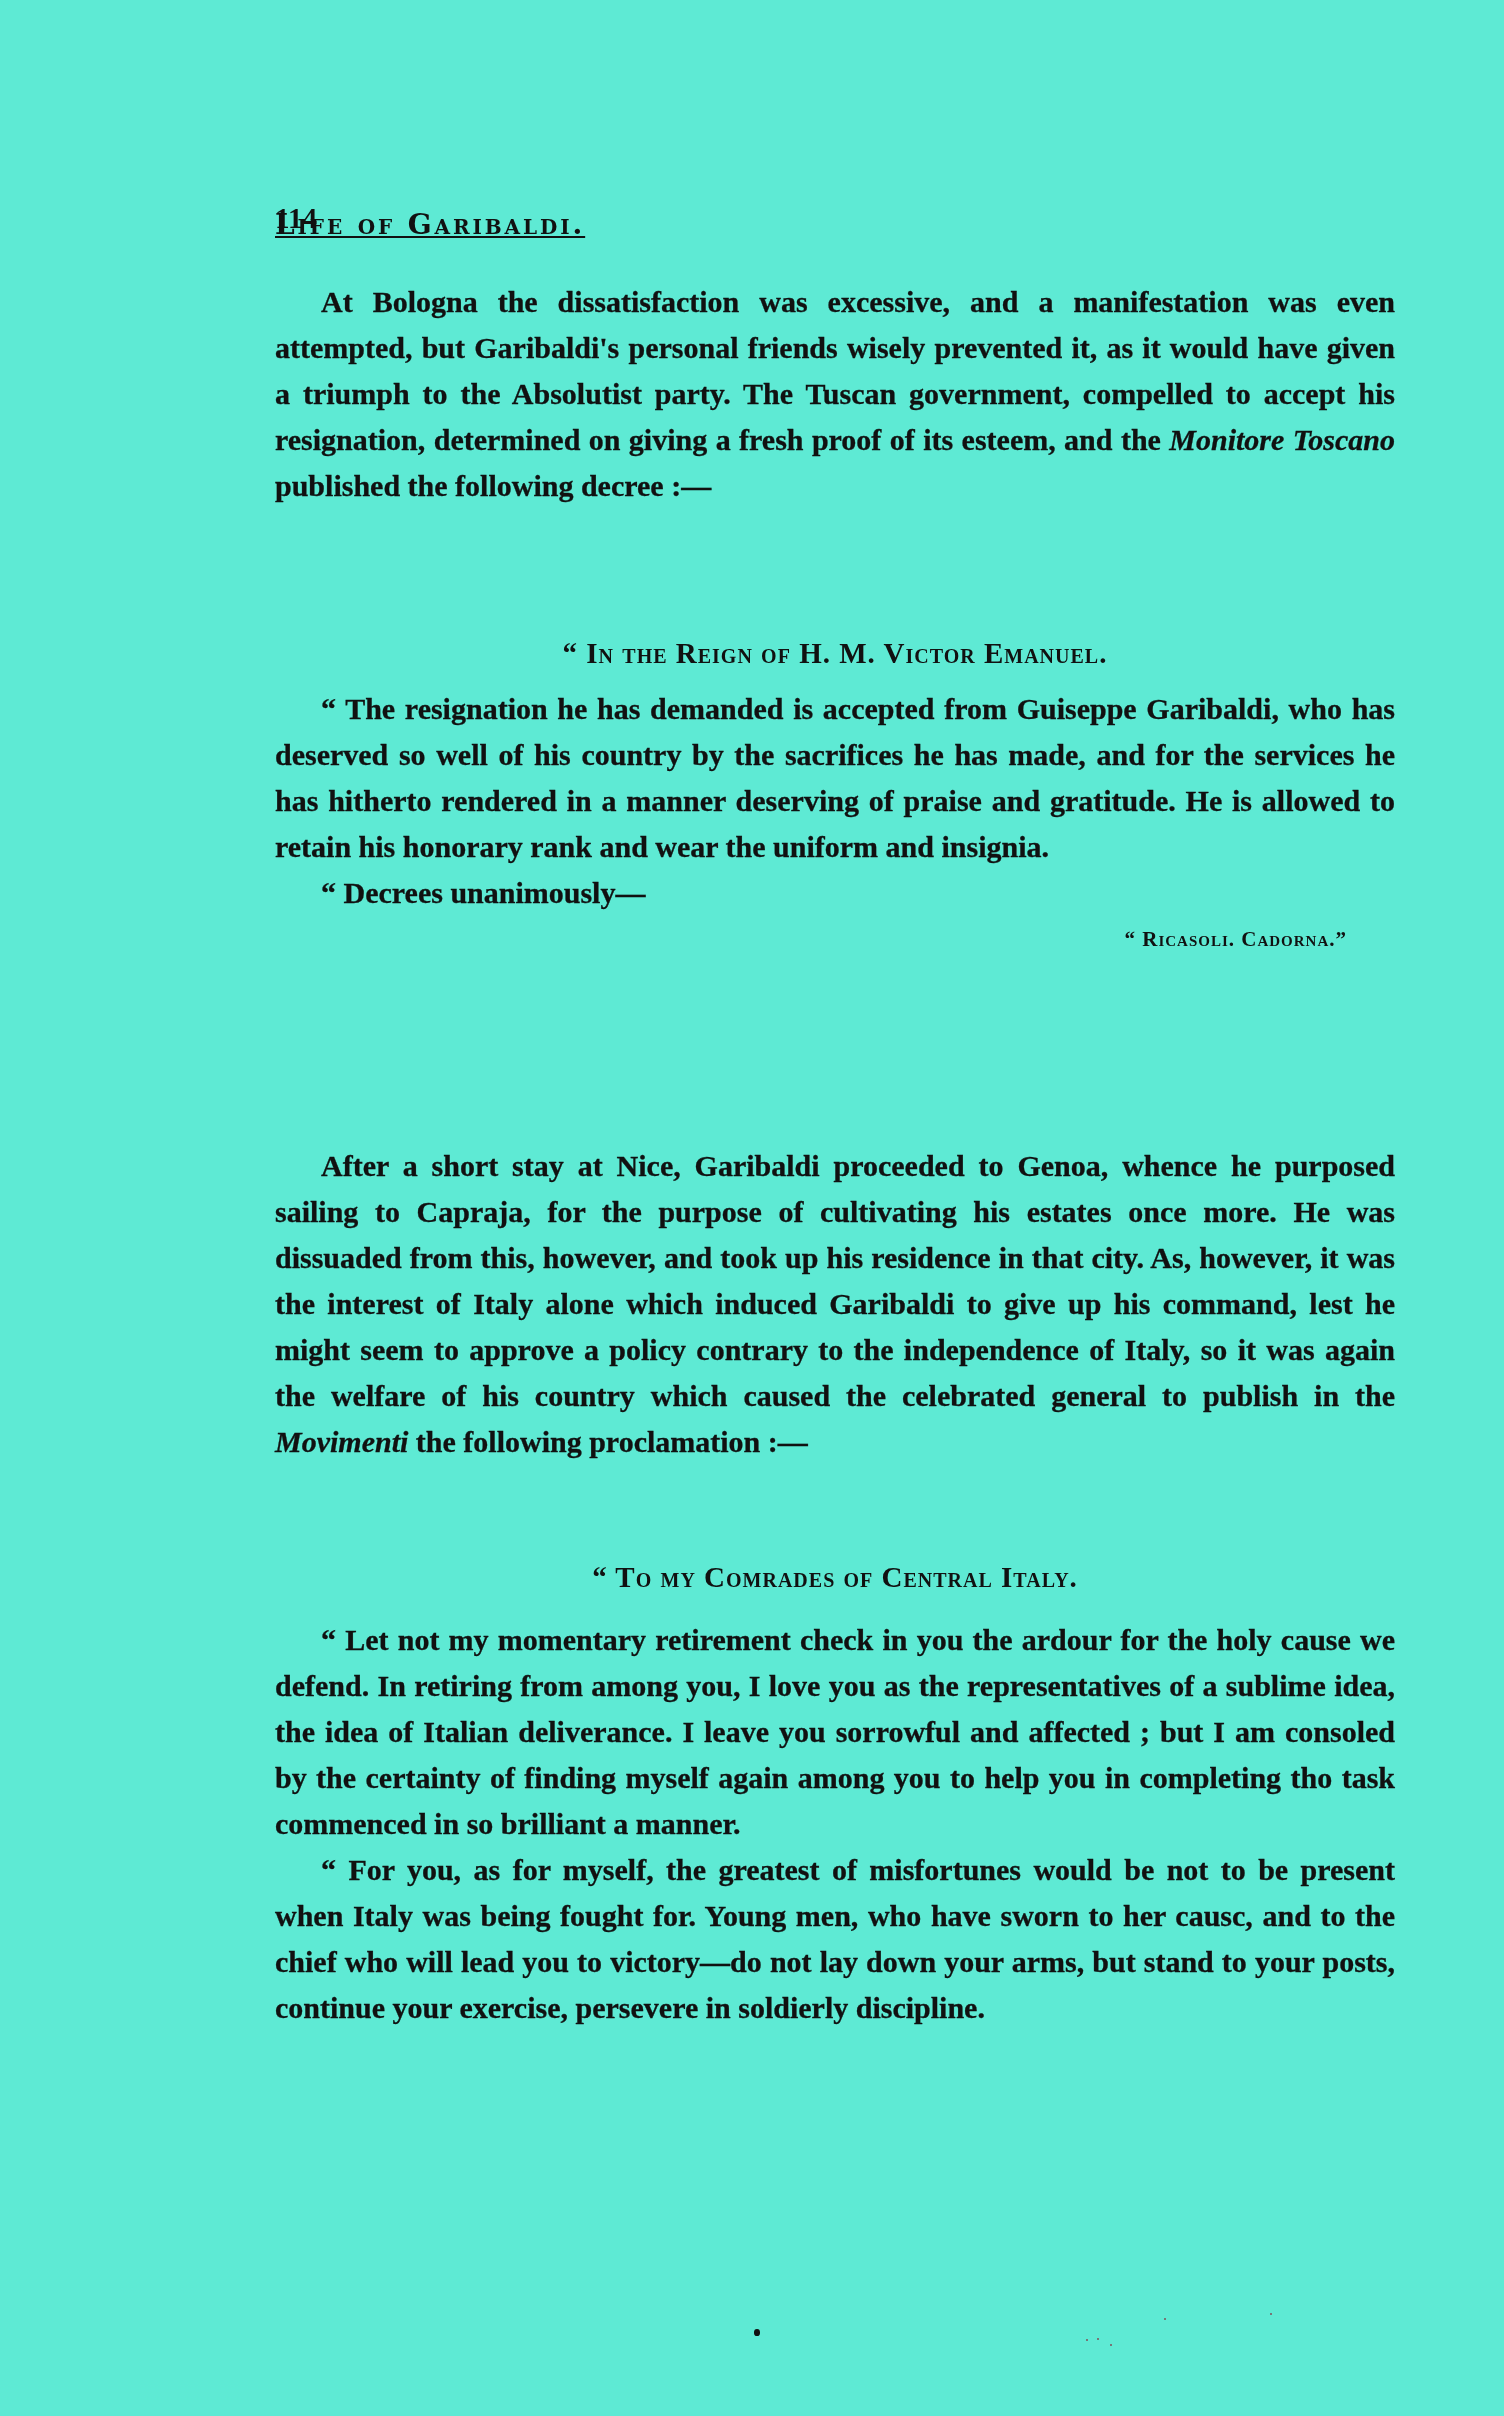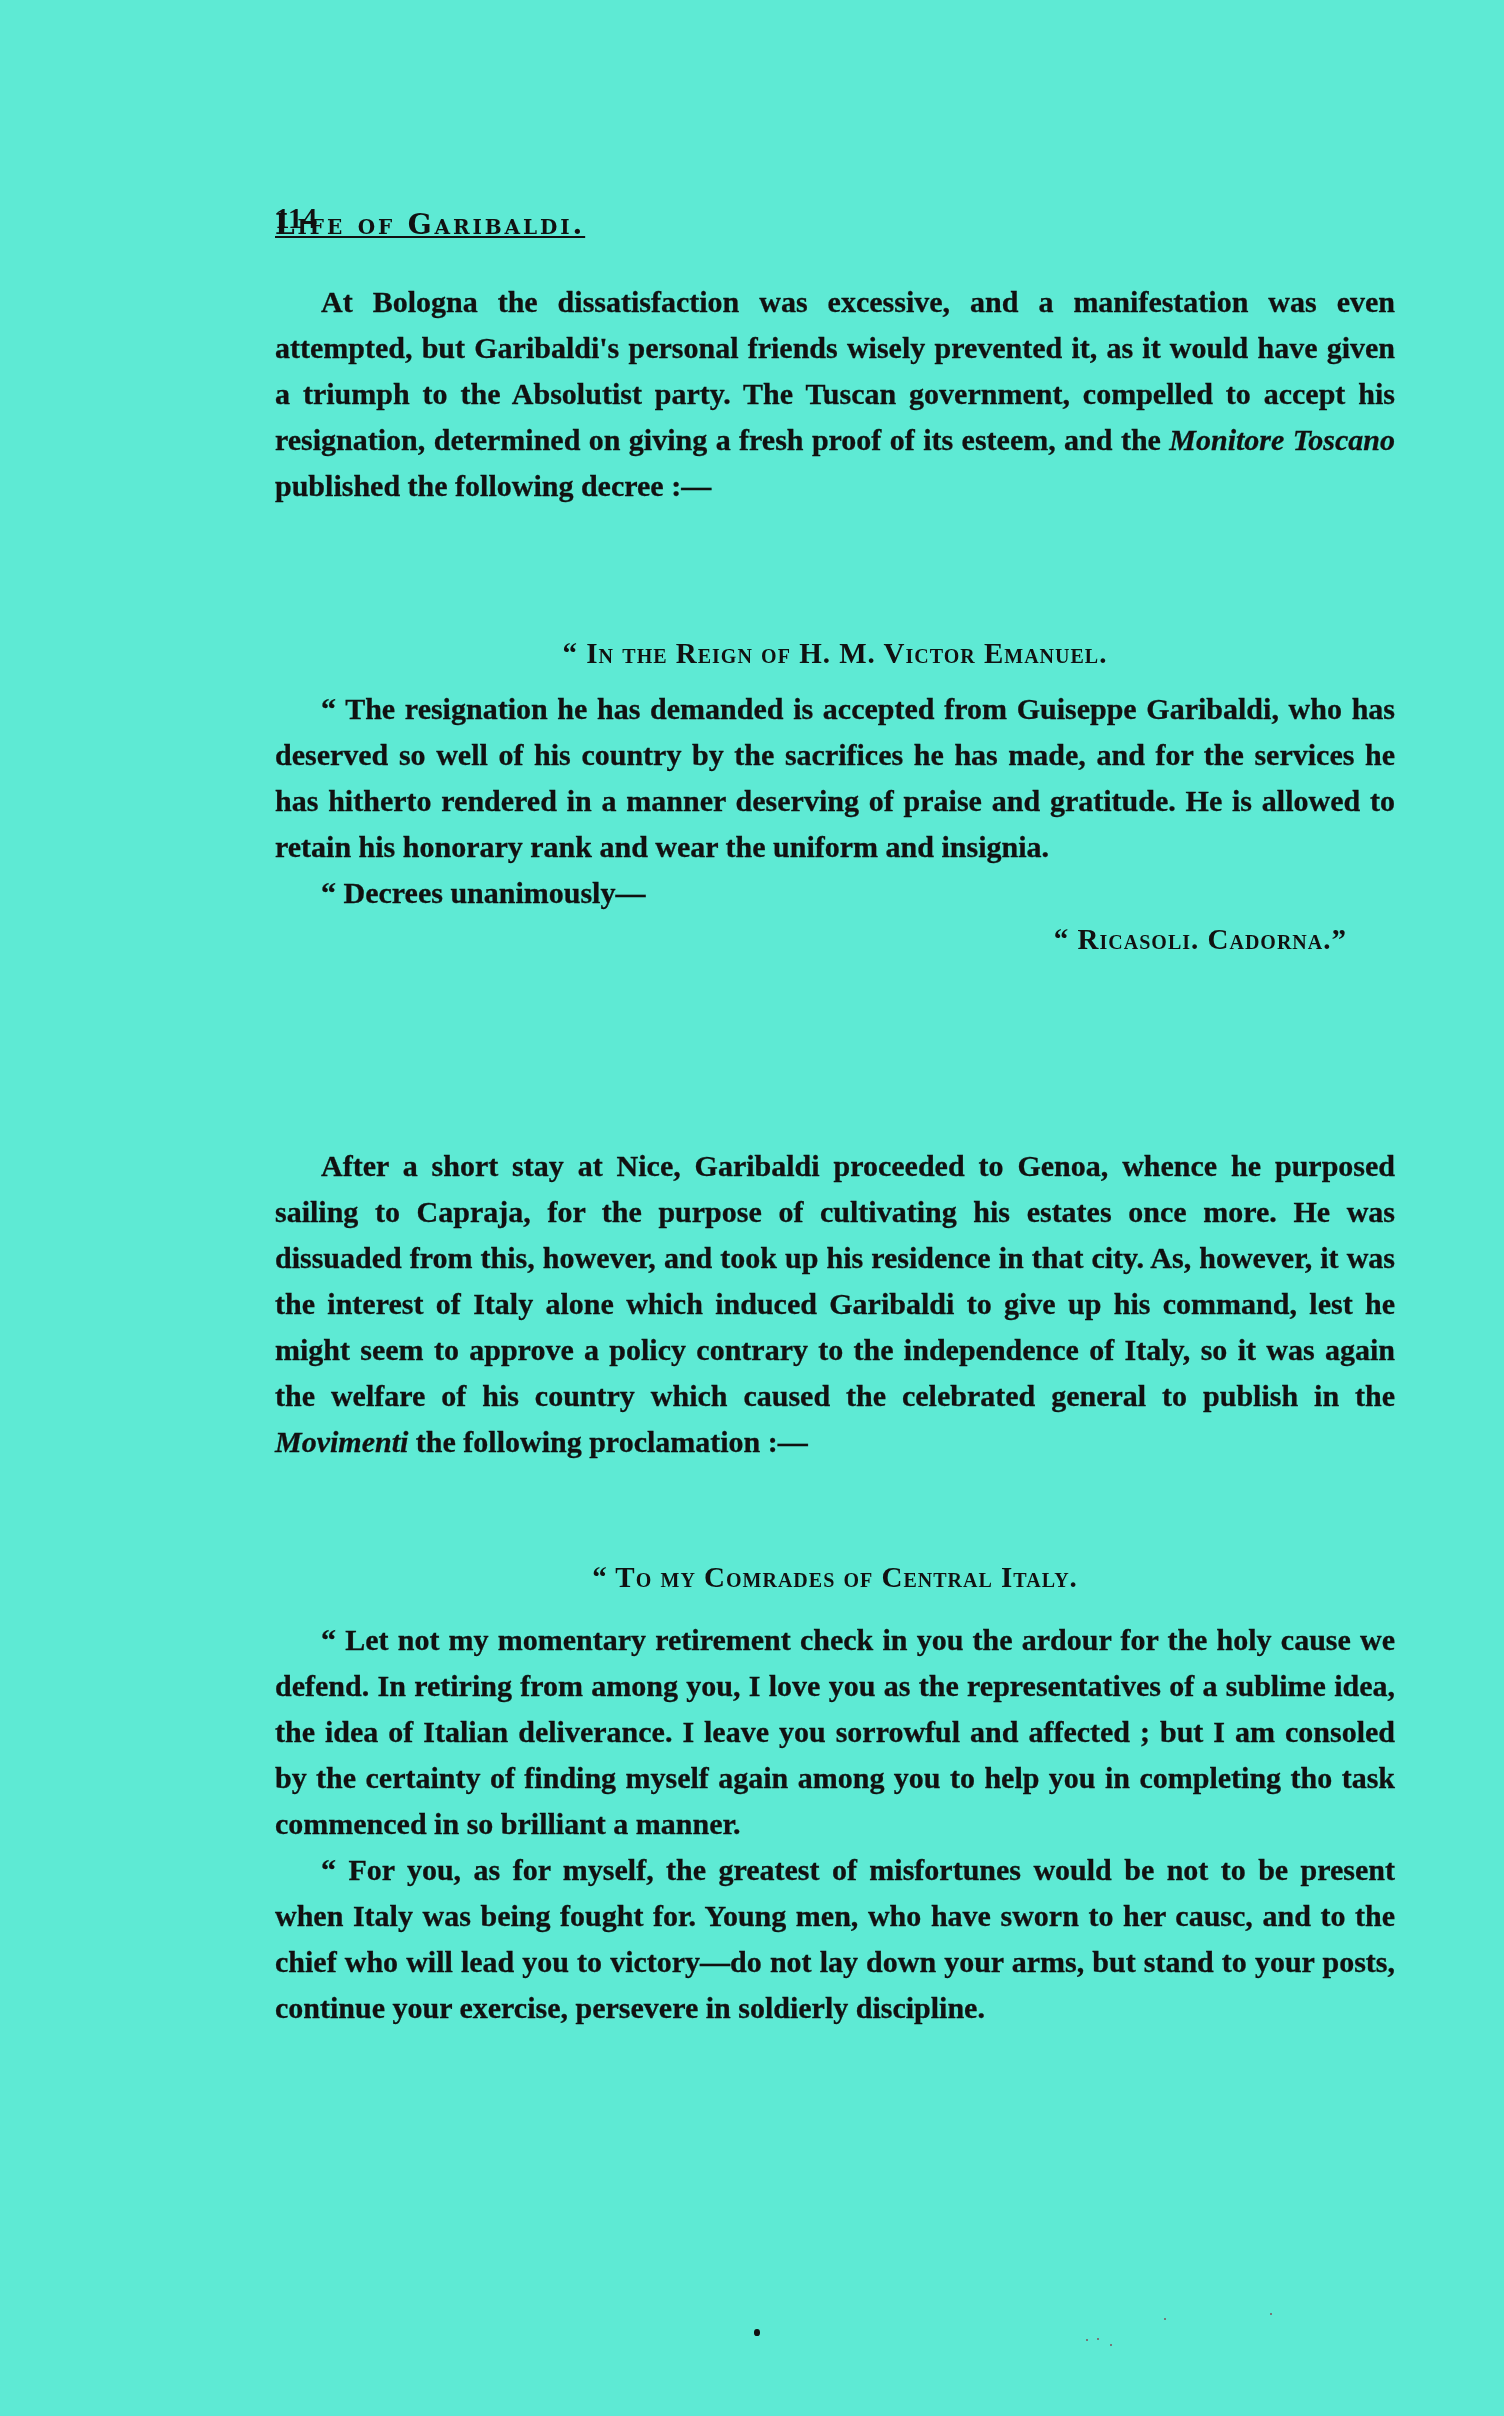--- a/index.html
+++ b/index.html
@@ -6,21 +6,21 @@
   body { width:1504px; height:2416px; position:relative; overflow:hidden;
          font-family:"DejaVu Serif","Liberation Serif",serif; color:#111111; }
   .page { position:absolute; left:0; top:0; width:1504px; height:2416px; background:#5eead4; }
   .col { position:absolute; left:275px; width:1120px; }
   .runhead { position:absolute; top:202px; left:275px; width:1120px; height:38px; font-weight:bold; }
   .pnum { position:absolute; left:0; top:0; font-size:29px; font-family:"Liberation Serif",serif; font-weight:bold; }
   .rtitle { position:absolute; left:0; right:0; top:5.8px; text-align:left; font-size:28px; letter-spacing:2.9px; font-variant:small-caps;text-decoration:underline; }
   .p { font-size:30px; line-height:46px; text-align:justify; text-align-last:left; margin:0; font-family:"Liberation Serif",serif; font-weight:bold; -webkit-text-stroke:0.3px #111; }
   .ind { text-indent:46px; }
   .heading { font-size:29px; line-height:46px; text-align:center; margin:0; font-variant:small-caps; font-family:"Liberation Serif",serif; font-weight:bold; letter-spacing:1px; }
-  .sig { font-size:29px; line-height:46px; text-align:right; margin:0; padding-right:48px; font-variant:small-caps; font-family:"Liberation Serif",serif; font-weight:bold; letter-spacing:1px; }
+  .sig { font-size:21px; line-height:46px; text-align:right; margin:0; padding-right:48px; font-variant:small-caps; font-family:"Liberation Serif",serif; font-weight:bold; letter-spacing:1px; }
   i { font-style:italic; }
   .dot { position:absolute; width:5.8px; height:6.7px; border-radius:50%; background:#111; }
   .speck { position:absolute; width:1.9px; height:1.9px; background:#777; }
 </style>
 </head>
 <body>
 
 <div class="page">
 
   <div class="runhead">

